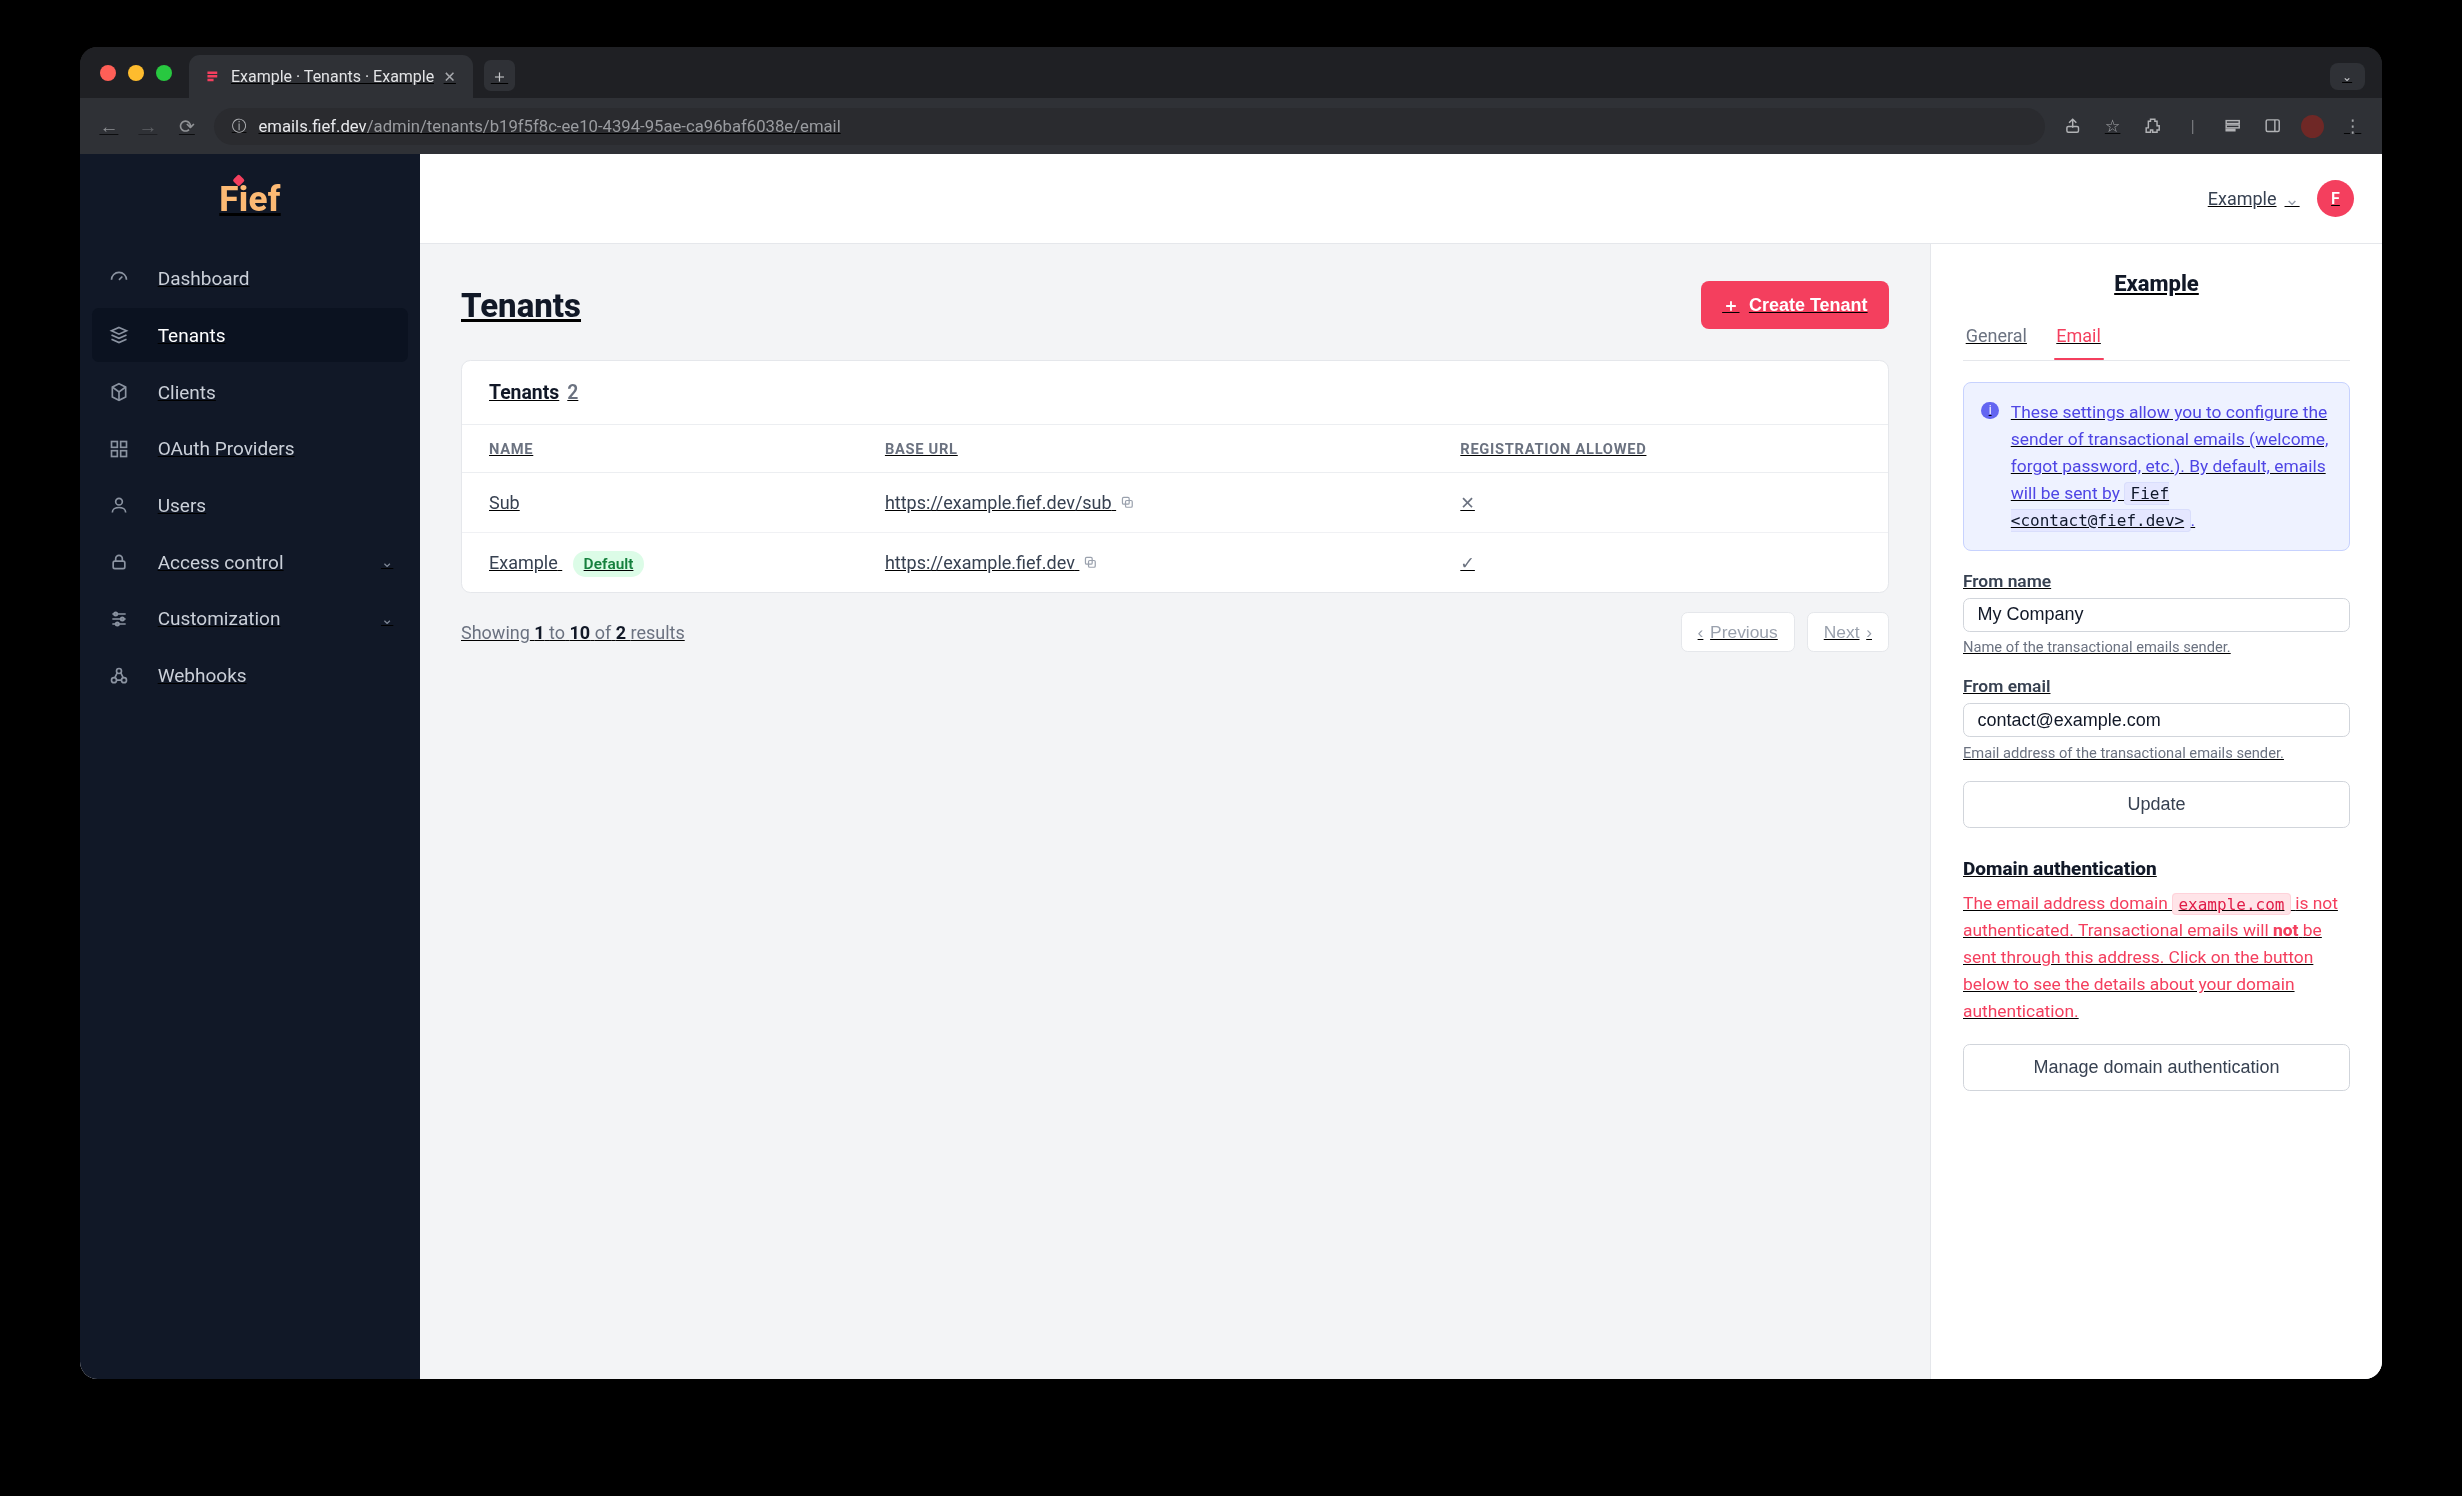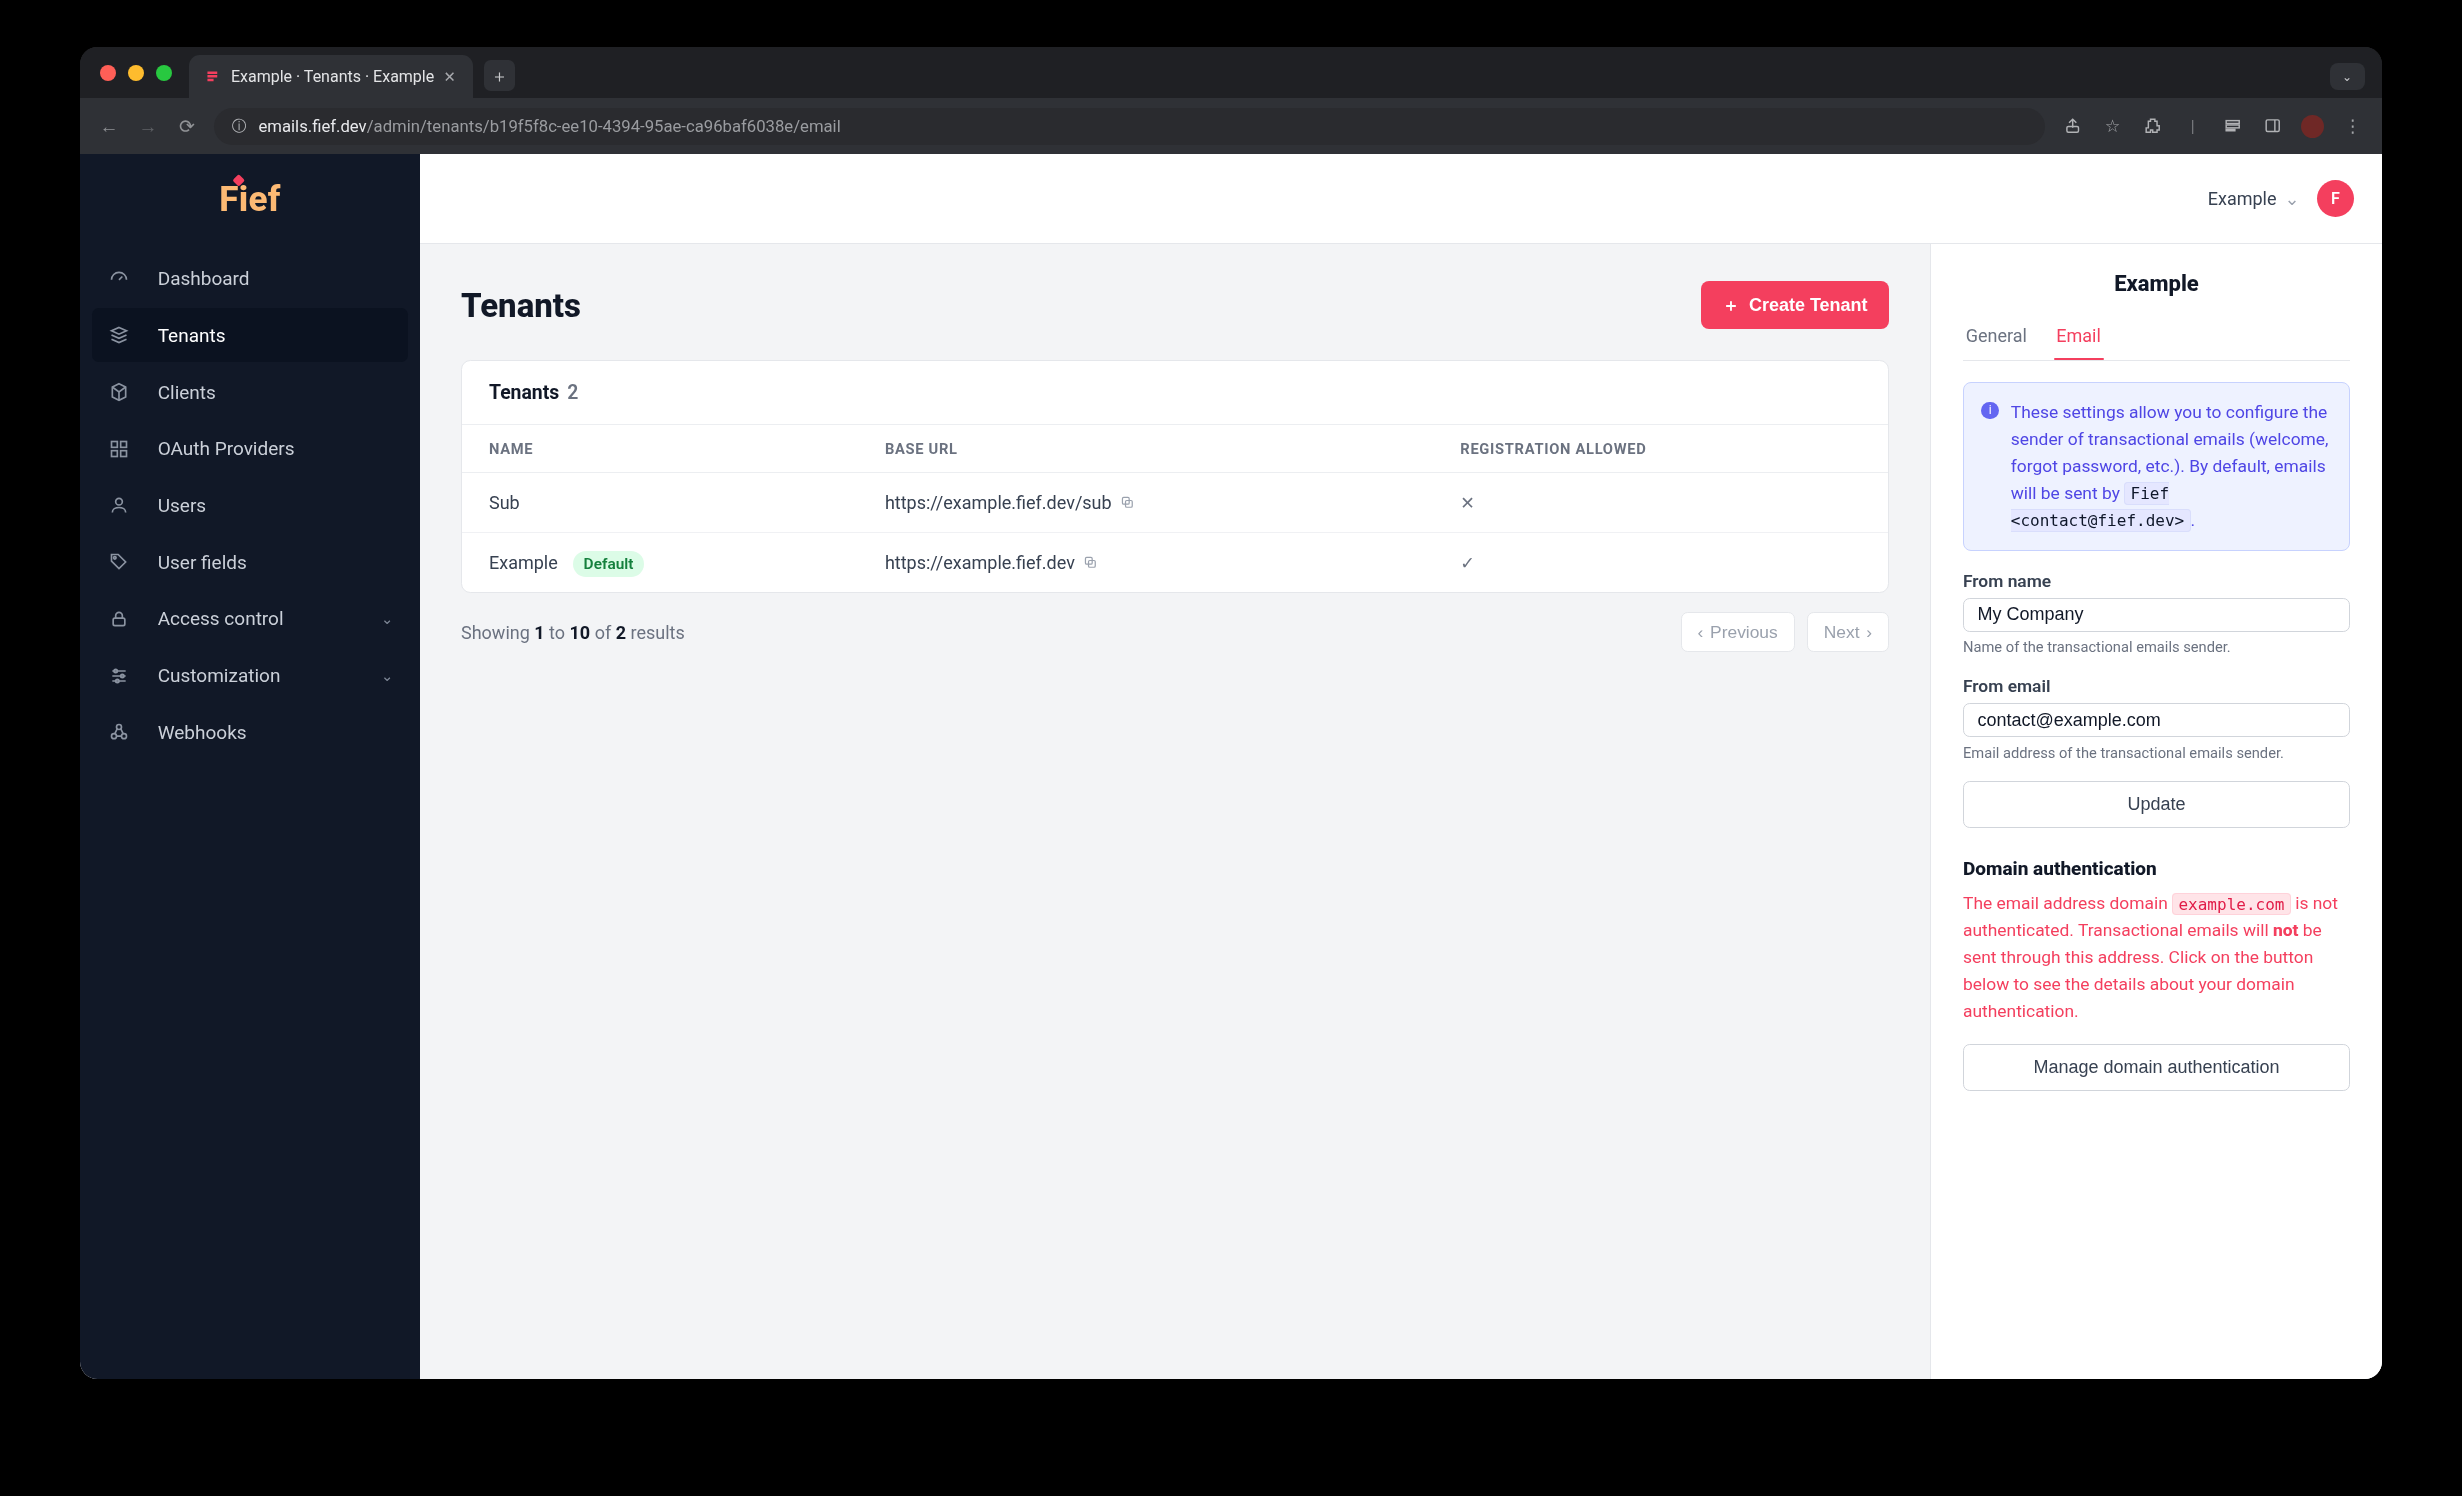--- a/index.html
+++ b/index.html
@@ -6,21 +6,21 @@
   html, body { height: 100%; width: 100%; background: #000; font-family: -apple-system, BlinkMacSystemFont, "Segoe UI", Roboto, Helvetica, Arial, sans-serif; }
   .stage { position: relative; width: 2462px; height: 1496px; background: #000; transform-origin: top left; }
   .browser {
     position: absolute;
     left: 80px; top: 47px;
     width: 2302px; height: 1332px;
     background: #2a2a2e;
     border-radius: 17.4px;
     overflow: hidden;
     box-shadow: 0 0 27px rgba(0,0,0,0.6);
-    display: flex; flex-direction: column;
+    display: flex; flex-direction: column; text-decoration: underline;
   }
   
   .tabbar { height: 51px; background: #1f2024; display: flex; align-items: flex-end; padding: 0 17.4px; gap: 10.7px; }
   .traffic { display: flex; gap: 12px; align-items: center; height: 100%; padding: 0 6.7px 0 2.7px; }
   .dot { width: 16px; height: 16px; border-radius: 50%; display:block; }
   .dot.red { background: #ff5f57; }
   .dot.yellow { background: #febc2e; }
   .dot.green { background: #28c840; }
   .tab {
     display: flex; align-items: center; gap: 9.4px;
@@ -230,29 +230,20 @@
             <span>OAuth Providers</span>
           </div>
           <div class="nav-item">
             <span class="ico">
               <svg width="20" height="20" viewBox="0 0 24 24" fill="none" stroke="currentColor" stroke-width="2">
                   <circle cx="12" cy="8" r="4"></circle>
                   <path d="M4 21c0-4 4-6 8-6s8 2 8 6"></path>
                 </svg>
             </span>
             <span>Users</span>
-          </div>
-          <div class="nav-item">
-            <span class="ico">
-              <svg width="20" height="20" viewBox="0 0 24 24" fill="none" stroke="currentColor" stroke-width="2">
-                  <path d="M20 12l-8 8-9-9V3h8l9 9z"></path>
-                  <circle cx="7" cy="7" r="1.5"></circle>
-                </svg>
-            </span>
-            <span>User fields</span>
           </div>
           <div class="nav-item">
             <span class="ico">
               <svg width="20" height="20" viewBox="0 0 24 24" fill="none" stroke="currentColor" stroke-width="2">
                   <rect x="5" y="11" width="14" height="9" rx="2"></rect>
                   <path d="M8 11V8a4 4 0 118 0v3"></path>
                 </svg>
             </span>
             <span>Access control</span>
             <span class="chev">⌄</span>

